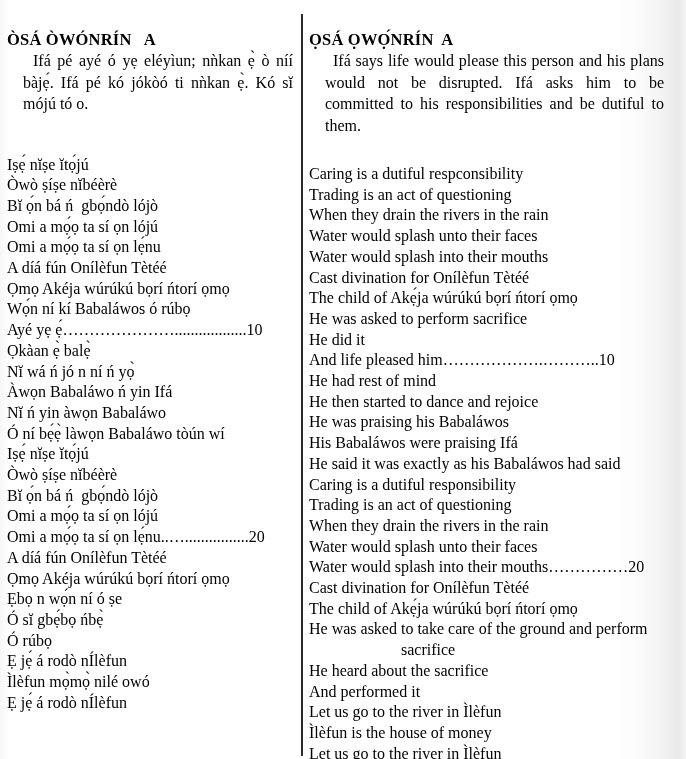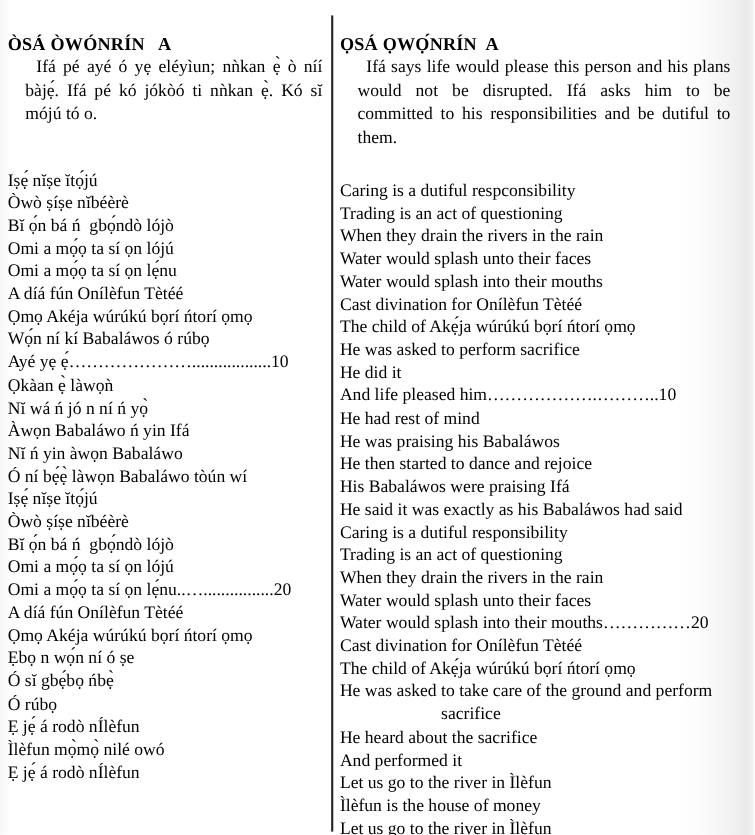--- a/index.html
+++ b/index.html
@@ -121,21 +121,21 @@
     <ul class="verse" id="left-verse">
         <li>Iṣẹ́ nĭṣe ĭtọ́jú</li>
         <li>Òwò ṣíṣe nĭbéèrè</li>
         <li>Bĭ ọ́n bá ń  gbọ́ndò lójò</li>
         <li>Omi a mọ́ọ ta sí ọn lójú</li>
         <li>Omi a mọ́ọ ta sí ọn lẹ́nu</li>
         <li>A díá fún Onílèfun Tètéé</li>
         <li>Ọmọ Akéja wúrúkú bọrí ńtorí ọmọ</li>
         <li>Wọ́n ní kí Babaláwos ó rúbọ</li>
         <li>Ayé yẹ ẹ́…………………..................10</li>
-        <li>Ọkàan ẹ̀ làwọǹ</li>
+        <li>Ọkàan ẹ̀ balẹ̀</li>
         <li>Nĭ wá ń jó n ní ń yọ̀</li>
         <li>Àwọn Babaláwo ń yin Ifá</li>
         <li>Nĭ ń yin àwọn Babaláwo</li>
         <li>Ó ní bẹ́ẹ̀ làwọn Babaláwo tòún wí</li>
         <li>Iṣẹ́ nĭṣe ĭtọ́jú</li>
         <li>Òwò ṣíṣe nĭbéèrè</li>
         <li>Bĭ ọ́n bá ń  gbọ́ndò lójò</li>
         <li>Omi a mọ́ọ ta sí ọn lójú</li>
         <li>Omi a mọ́ọ ta sí ọn lẹ́nu..…................20</li>
         <li>A díá fún Onílèfun Tètéé</li>
@@ -158,22 +158,22 @@
         <li><span>Trading is an act of questioning</span></li>
         <li><span>When they drain the rivers in the rain</span></li>
         <li><span>Water would splash unto their faces</span></li>
         <li><span>Water would splash into their mouths</span></li>
         <li><span>Cast divination for Onílèfun Tètéé</span></li>
         <li><span>The child of Akẹ́ja wúrúkú bọrí ńtorí ọmọ</span></li>
         <li><span>He was asked to perform sacrifice</span></li>
         <li><span>He did it</span></li>
         <li><span>And life pleased him……………….………..10</span></li>
         <li><span>He had rest of mind</span></li>
+        <li><span>He then started to dance and rejoice</span></li>
         <li><span>He was praising his Babaláwos</span></li>
-        <li><span>He then started to dance and rejoice</span></li>
         <li><span>His Babaláwos were praising Ifá</span></li>
         <li><span>He said it was exactly as his Babaláwos had said</span></li>
         <li><span>Caring is a dutiful responsibility</span></li>
         <li><span>Trading is an act of questioning</span></li>
         <li><span>When they drain the rivers in the rain</span></li>
         <li><span>Water would splash unto their faces</span></li>
         <li><span>Water would splash into their mouths……………20</span></li>
         <li><span>Cast divination for Onílèfun Tètéé</span></li>
         <li><span>The child of Akẹ́ja wúrúkú bọrí ńtorí ọmọ</span></li>
         <li><span>He was asked to take care of the ground and perform</span><span class="cont">sacrifice</span></li>

